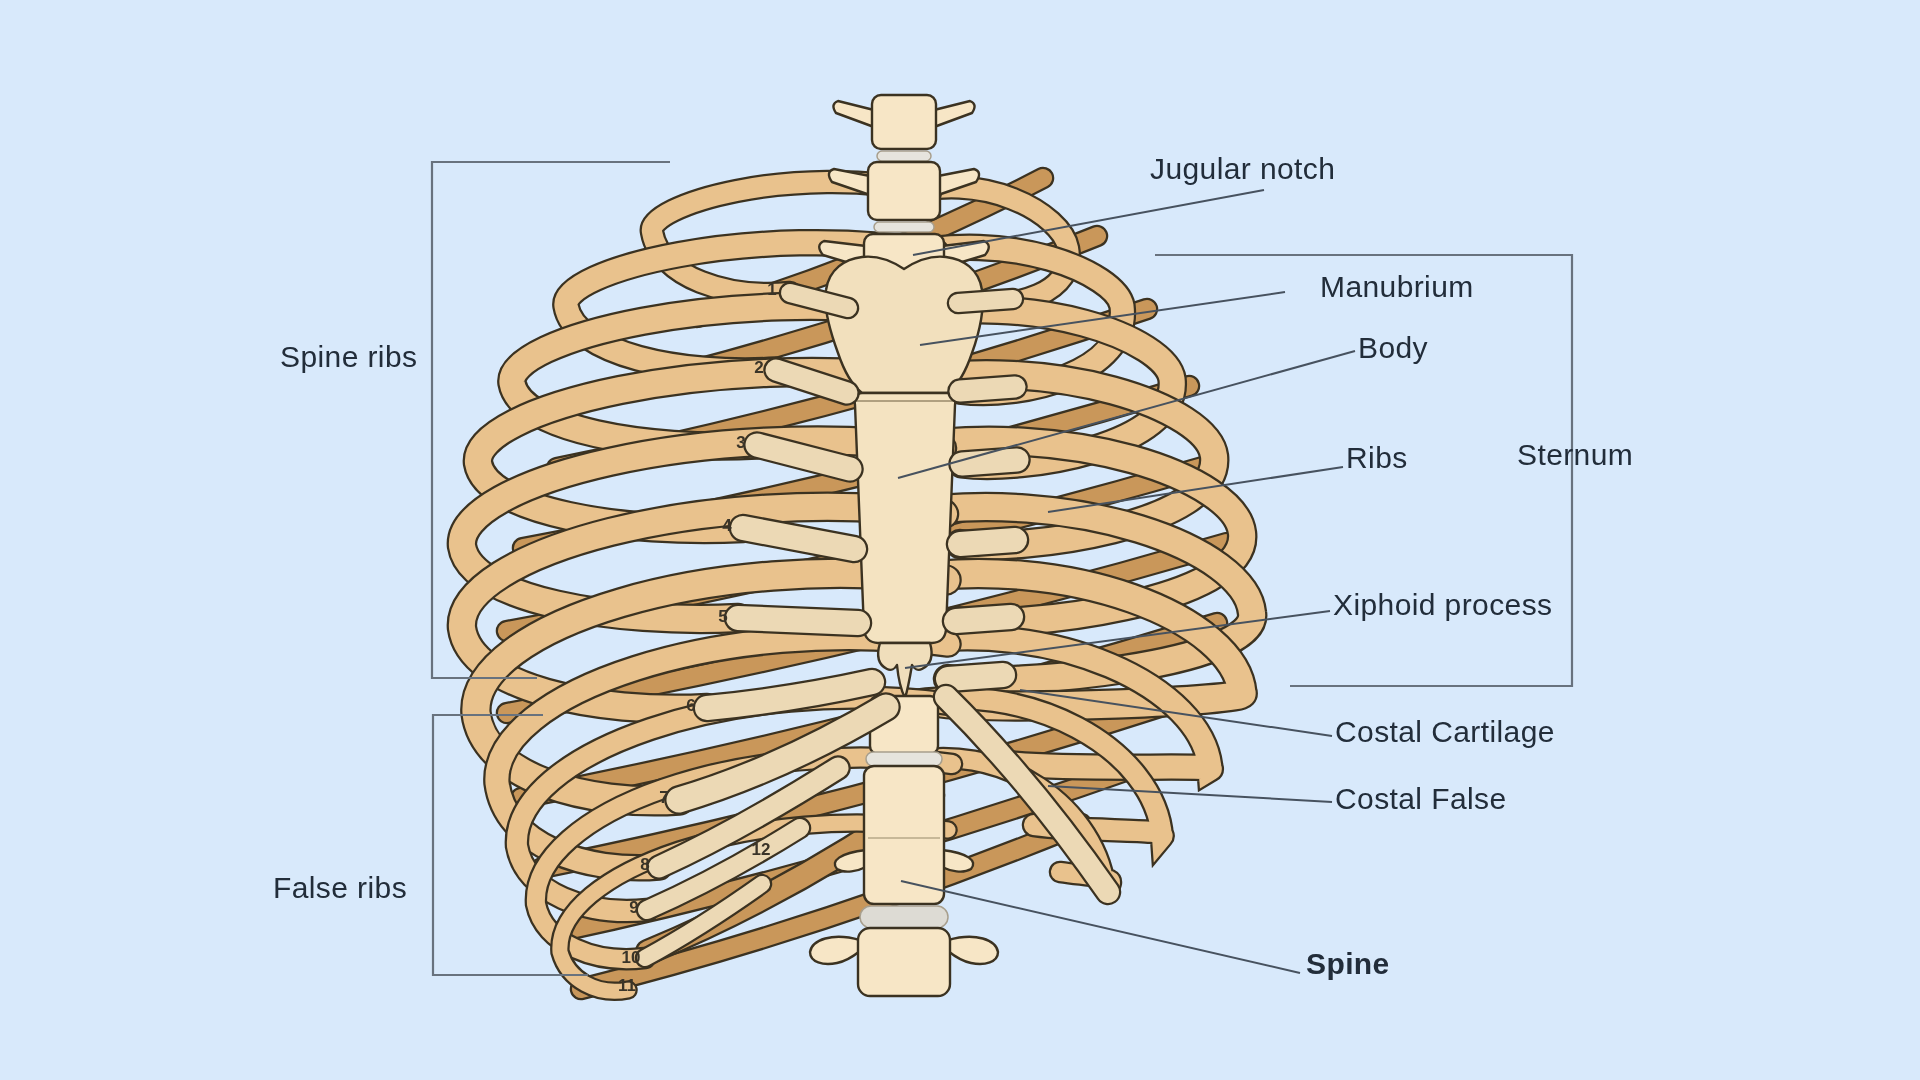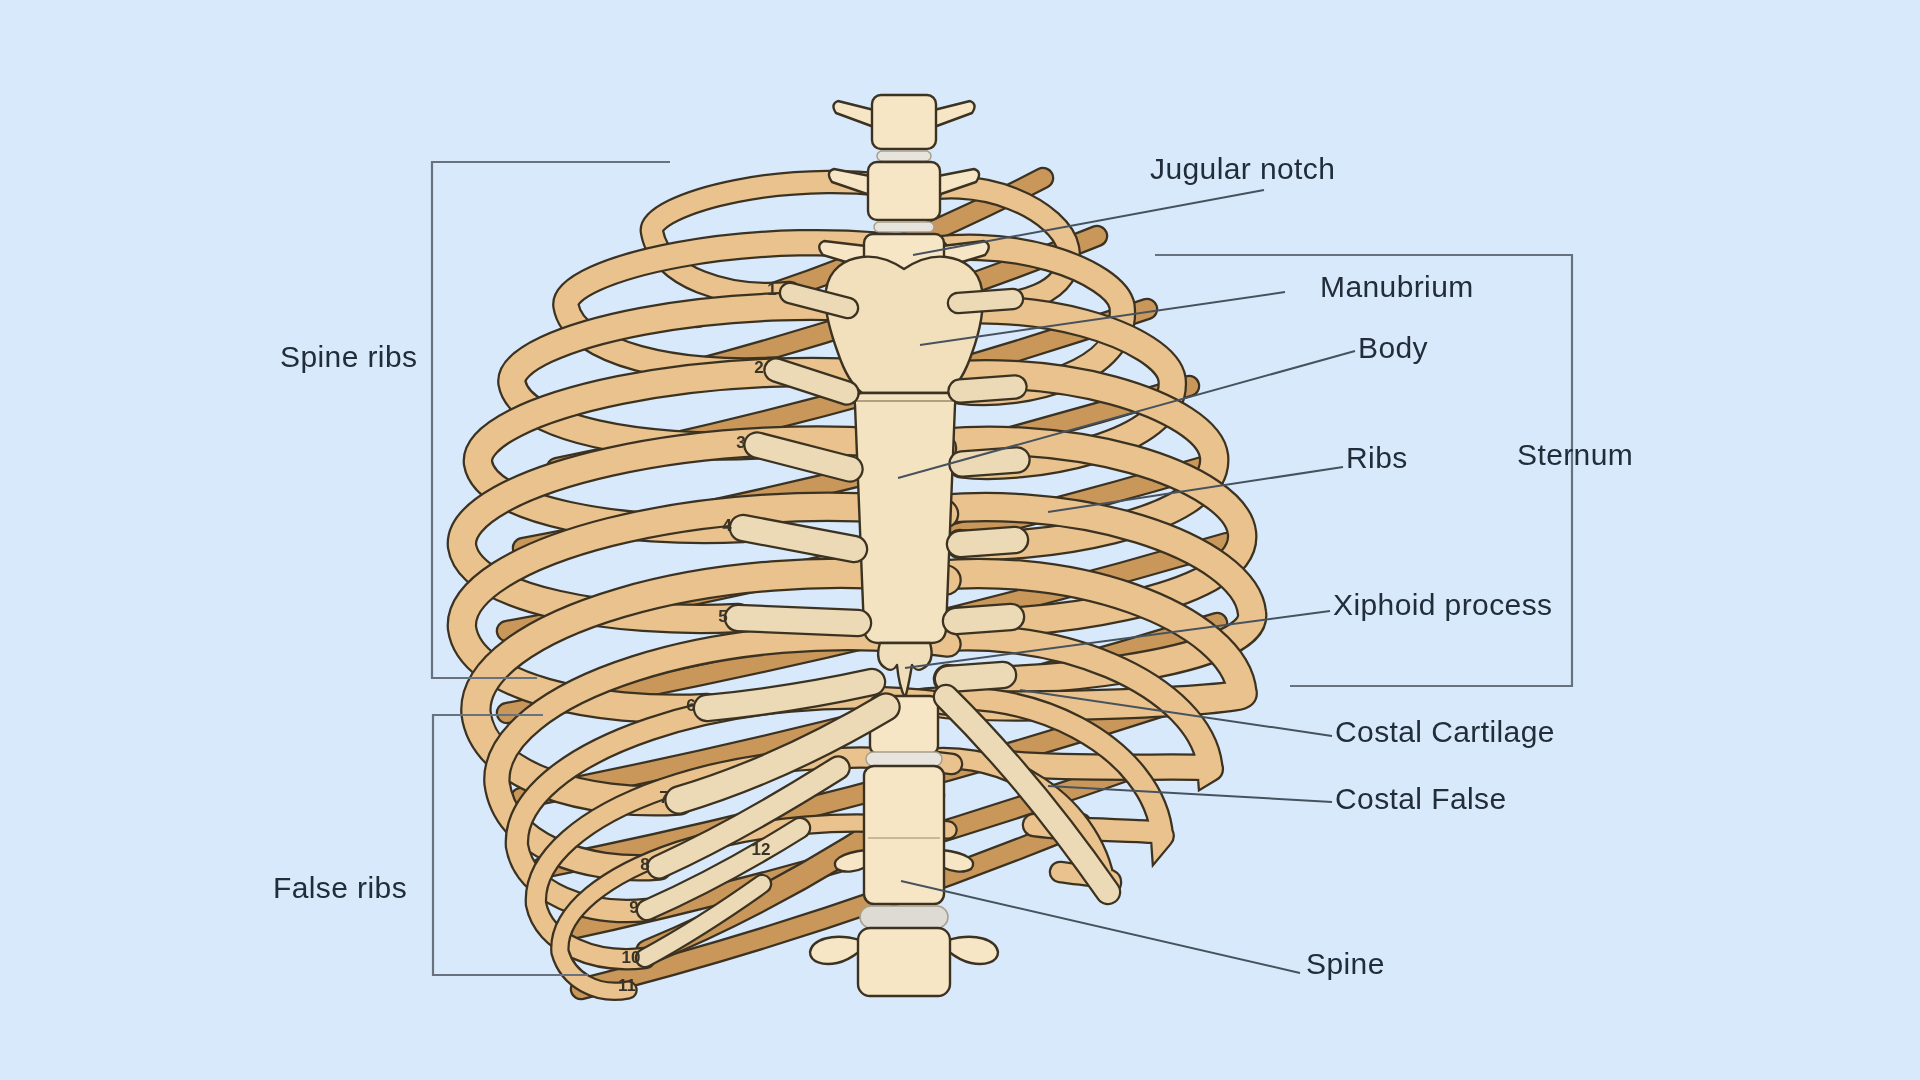--- a/index.html
+++ b/index.html
@@ -20,21 +20,21 @@
   }
   
   #lbl-jugular   {left:1150px;top:152px;}
   #lbl-manubrium {left:1288px;top:270px;margin-left:32px;}
   #lbl-body      {left:1358px;top:331px;}
   #lbl-ribs      {left:1346px;top:441px;}
   #lbl-sternum   {left:1517px;top:438px;}
   #lbl-xiphoid   {left:1333px;top:588px;}
   #lbl-ccart     {left:1335px;top:715px;}
   #lbl-cmargin   {left:1335px;top:782px;}
-  #lbl-spine     {left:1306px;top:947px;}
+  #lbl-spine     {left:1306px;top:947px;font-weight:bold;}
   #lbl-true      {left:280px; top:340px;}
   #lbl-false     {left:273px; top:853px;margin-top:18px;}
   .leader{stroke:var(--leader,#47525f);stroke-width:2;fill:none;}
   .bracket{stroke:var(--bracket,#68727e);stroke-width:2.2;fill:none;}
 </style>
 </head>
 <body style="--bg: #d8e9fb; --txt: #222d3a; --leader: #47525f; --bracket: #68727e;">
 
 <div id="stage">
 

